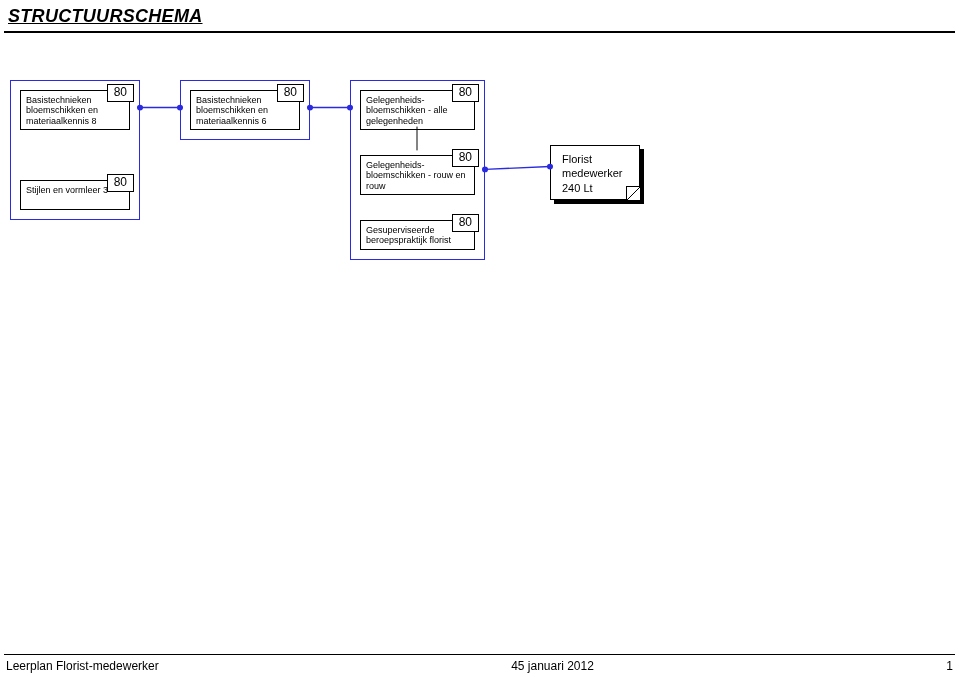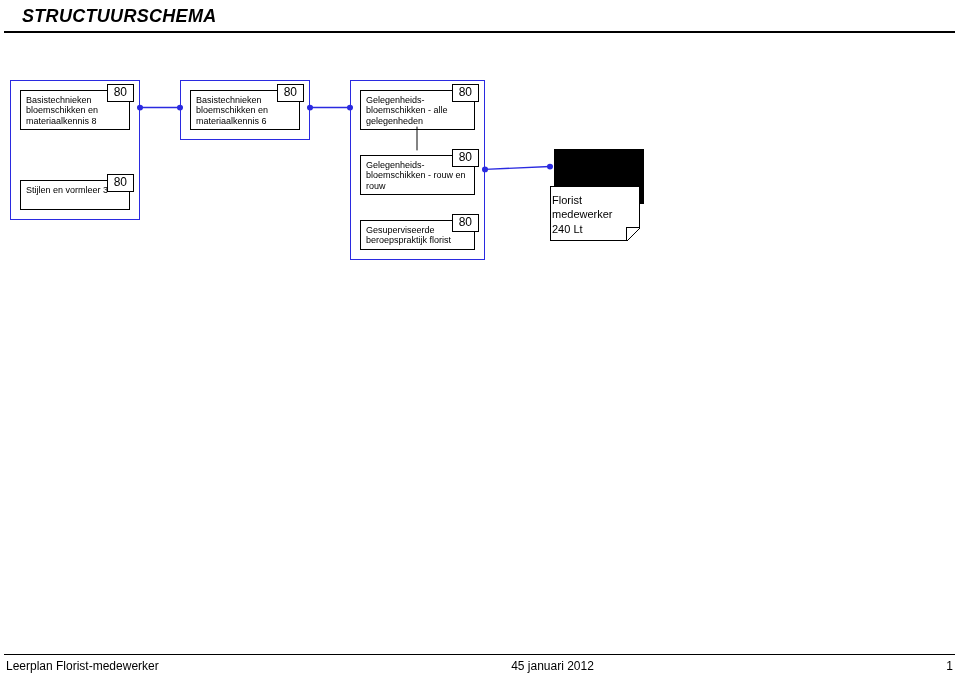--- a/index.html
+++ b/index.html
@@ -8,24 +8,25 @@
     width: 959px;
     height: 677px;
     font-family: Arial, Helvetica, sans-serif;
     background: #fff;
     position: relative;
     color: #000;
   }
   .page-title {
     position: absolute;
     top: 6px;
-    left: 22px;
+    left: 8px;
     font-size: 18px;
     font-weight: bold;
     font-style: italic;
+    text-decoration: underline;
     letter-spacing: 0.3px;
   }
   .hr1 {
     position: absolute;
     top: 31px;
     left: 4px;
     right: 4px;
     height: 2px;
     background: #000;
   }
@@ -83,22 +84,21 @@
   .note-shadow {
     position: absolute;
     background: #000;
   }
   .note {
     position: absolute;
     background: #fff;
     border: 1px solid #000;
     font-size: 11px;
     line-height: 1.3;
-    padding: 6px 1px;
-    margin-top: 41px;
+    padding: 6px 11px;
   }
   .note .fold {
     position: absolute;
     right: -1px;
     bottom: -1px;
     width: 14px;
     height: 14px;
     background: #fff;
     border-left: 1px solid #000;
     border-top: 1px solid #000;

